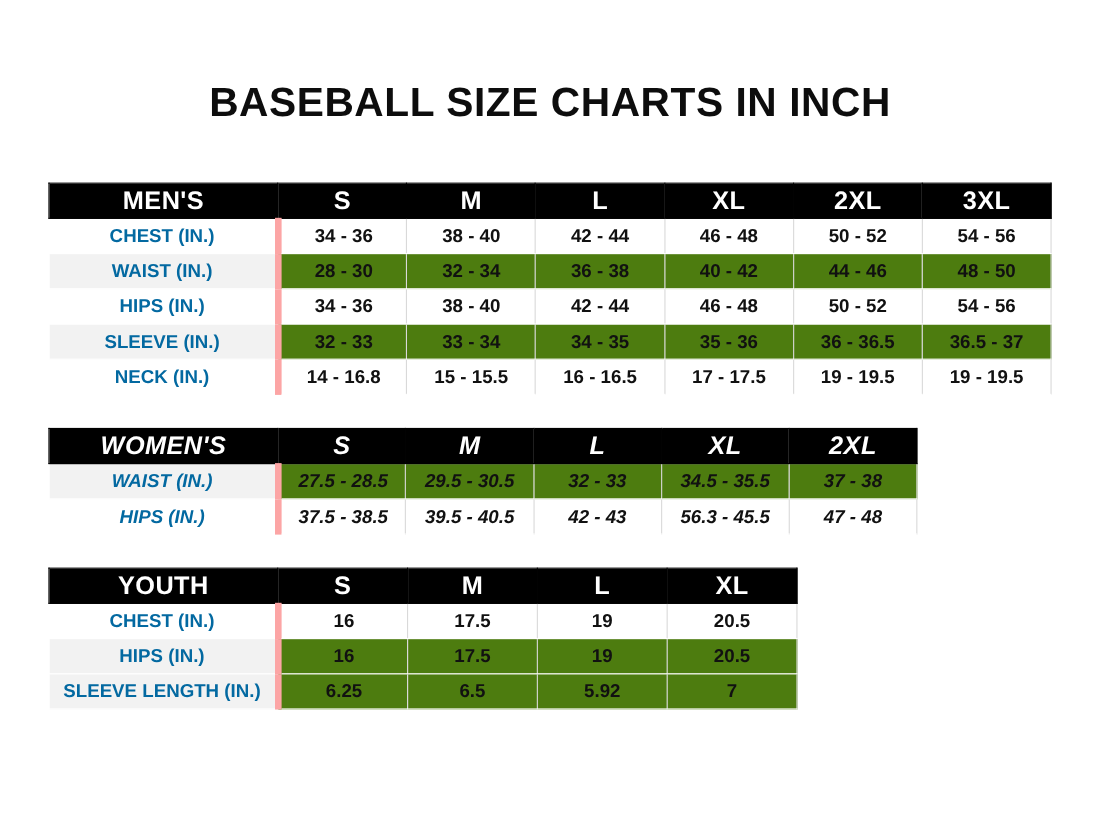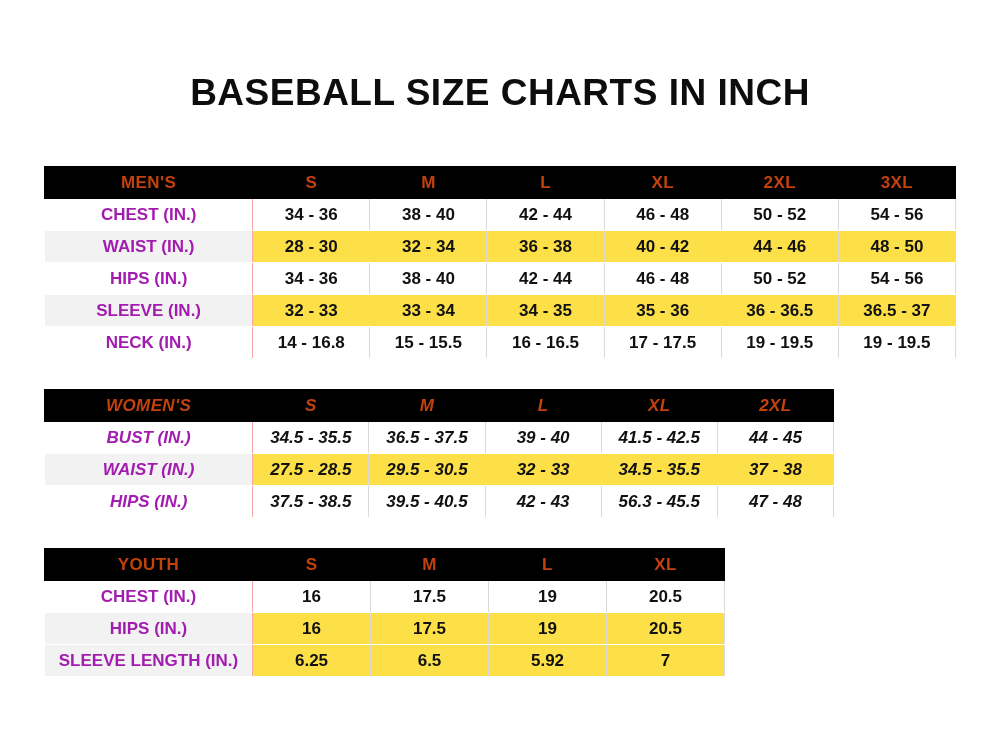--- a/index.html
+++ b/index.html
@@ -48,40 +48,40 @@
     height: 31px;
     text-align: center;
     vertical-align: middle;
     font-weight: bold;
     border: 1px solid #ffffff;
     padding: 0 2px;
     white-space: nowrap;
   }
   thead th {
     background: #000000;
-    color: #c2410c;
-    font-size: 17px;
+    color: #ffffff;
+    font-size: 23px;
     letter-spacing: 0.4px;
     border: 1px solid #000000;
   }
   thead th.rowhead {
     text-align: center;
   }
   tbody tr.odd td {
     background: #ffffff;
   }
   tbody tr.even td {
-    background: #fde047;
+    background: #4d7c0f;
   }
   tbody td.rowlabel {
     background: #ffffff;
-    color: #a21caf;
+    color: #0369a1;
     text-align: center;
     border-left: 1px solid #ffffff;
-    border-right: 1px solid #fca5a5;
+    border-right: 6px solid #fca5a5;
   }
   tbody tr.even td.rowlabel {
     background: #f2f2f2;
   }
   tbody td {
     border-left: 1px solid #d9d9d9;
     border-right: 1px solid #d9d9d9;
     border-top: 1px solid #ffffff;
     border-bottom: 1px solid #ffffff;
   }
@@ -190,28 +190,20 @@
         <tr>
           <th class="rowhead">WOMEN'S</th>
           <th>S</th>
           <th>M</th>
           <th>L</th>
           <th>XL</th>
           <th>2XL</th>
         </tr>
       </thead>
       <tbody>
-        <tr class="odd">
-          <td class="rowlabel">BUST (IN.)</td>
-          <td>34.5 - 35.5</td>
-          <td>36.5 - 37.5</td>
-          <td>39 - 40</td>
-          <td>41.5 - 42.5</td>
-          <td>44 - 45</td>
-        </tr>
         <tr class="even">
           <td class="rowlabel">WAIST (IN.)</td>
           <td>27.5 - 28.5</td>
           <td>29.5 - 30.5</td>
           <td>32 - 33</td>
           <td>34.5 - 35.5</td>
           <td>37 - 38</td>
         </tr>
         <tr class="odd">
           <td class="rowlabel">HIPS (IN.)</td>

